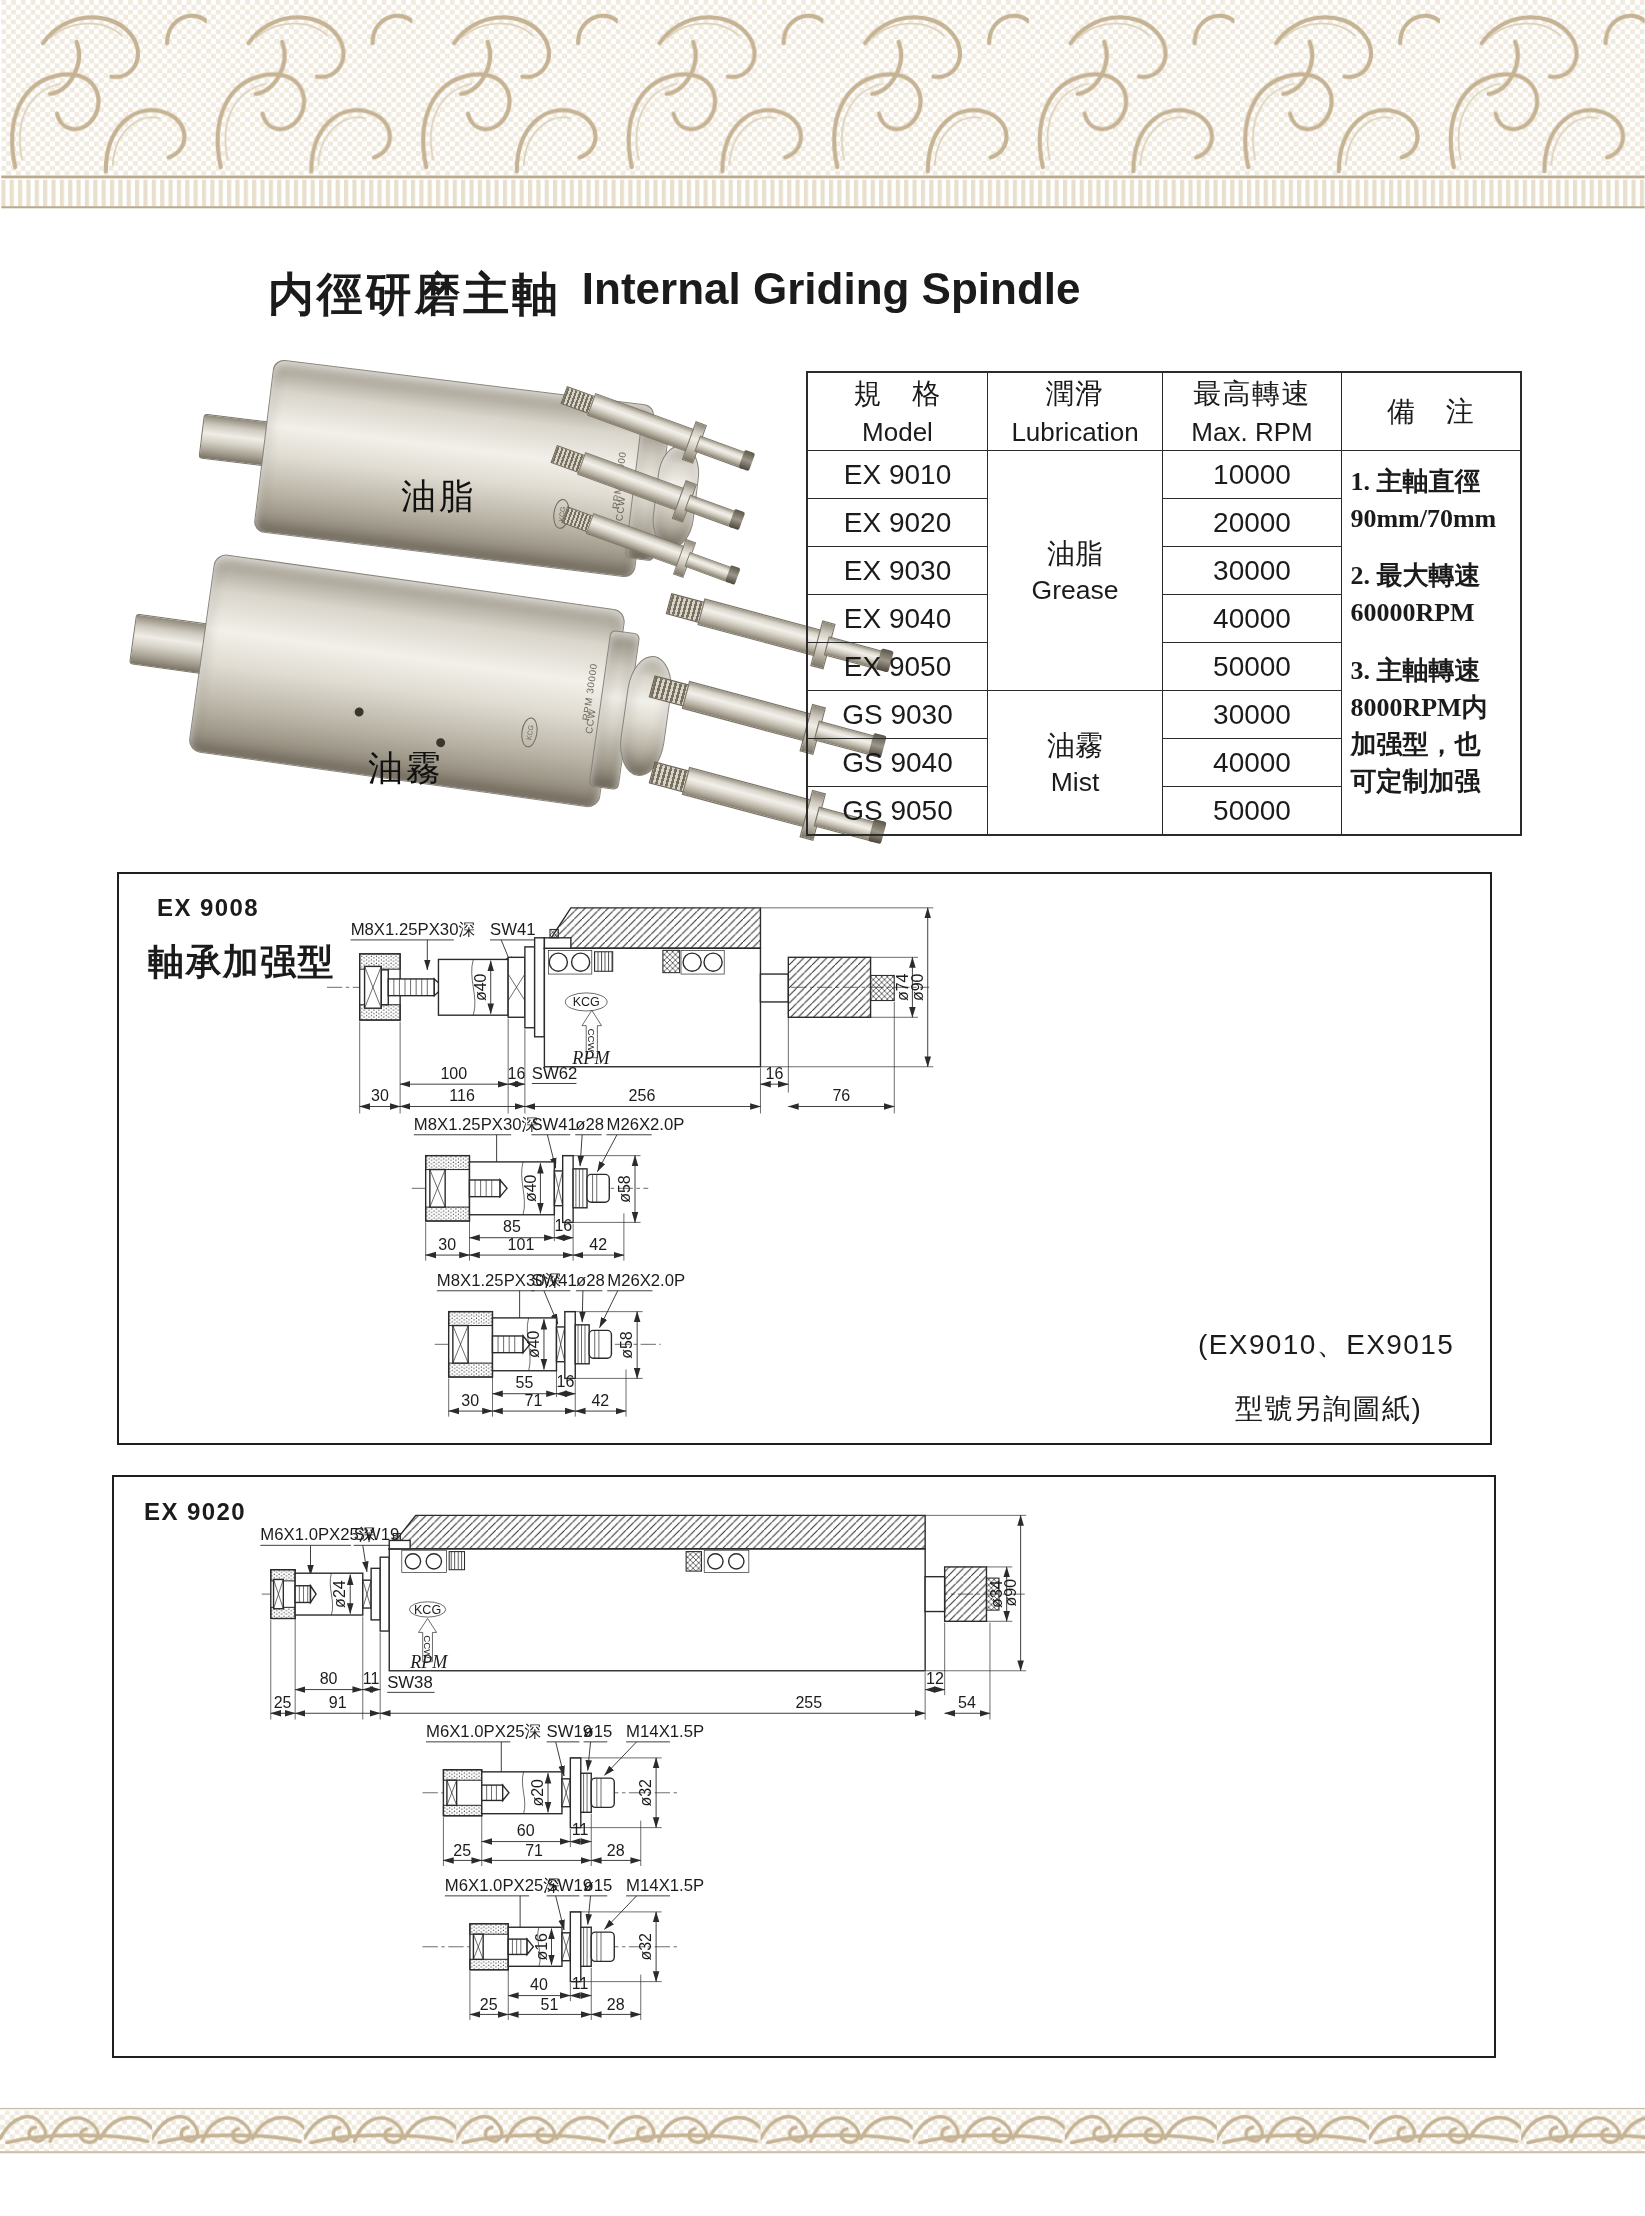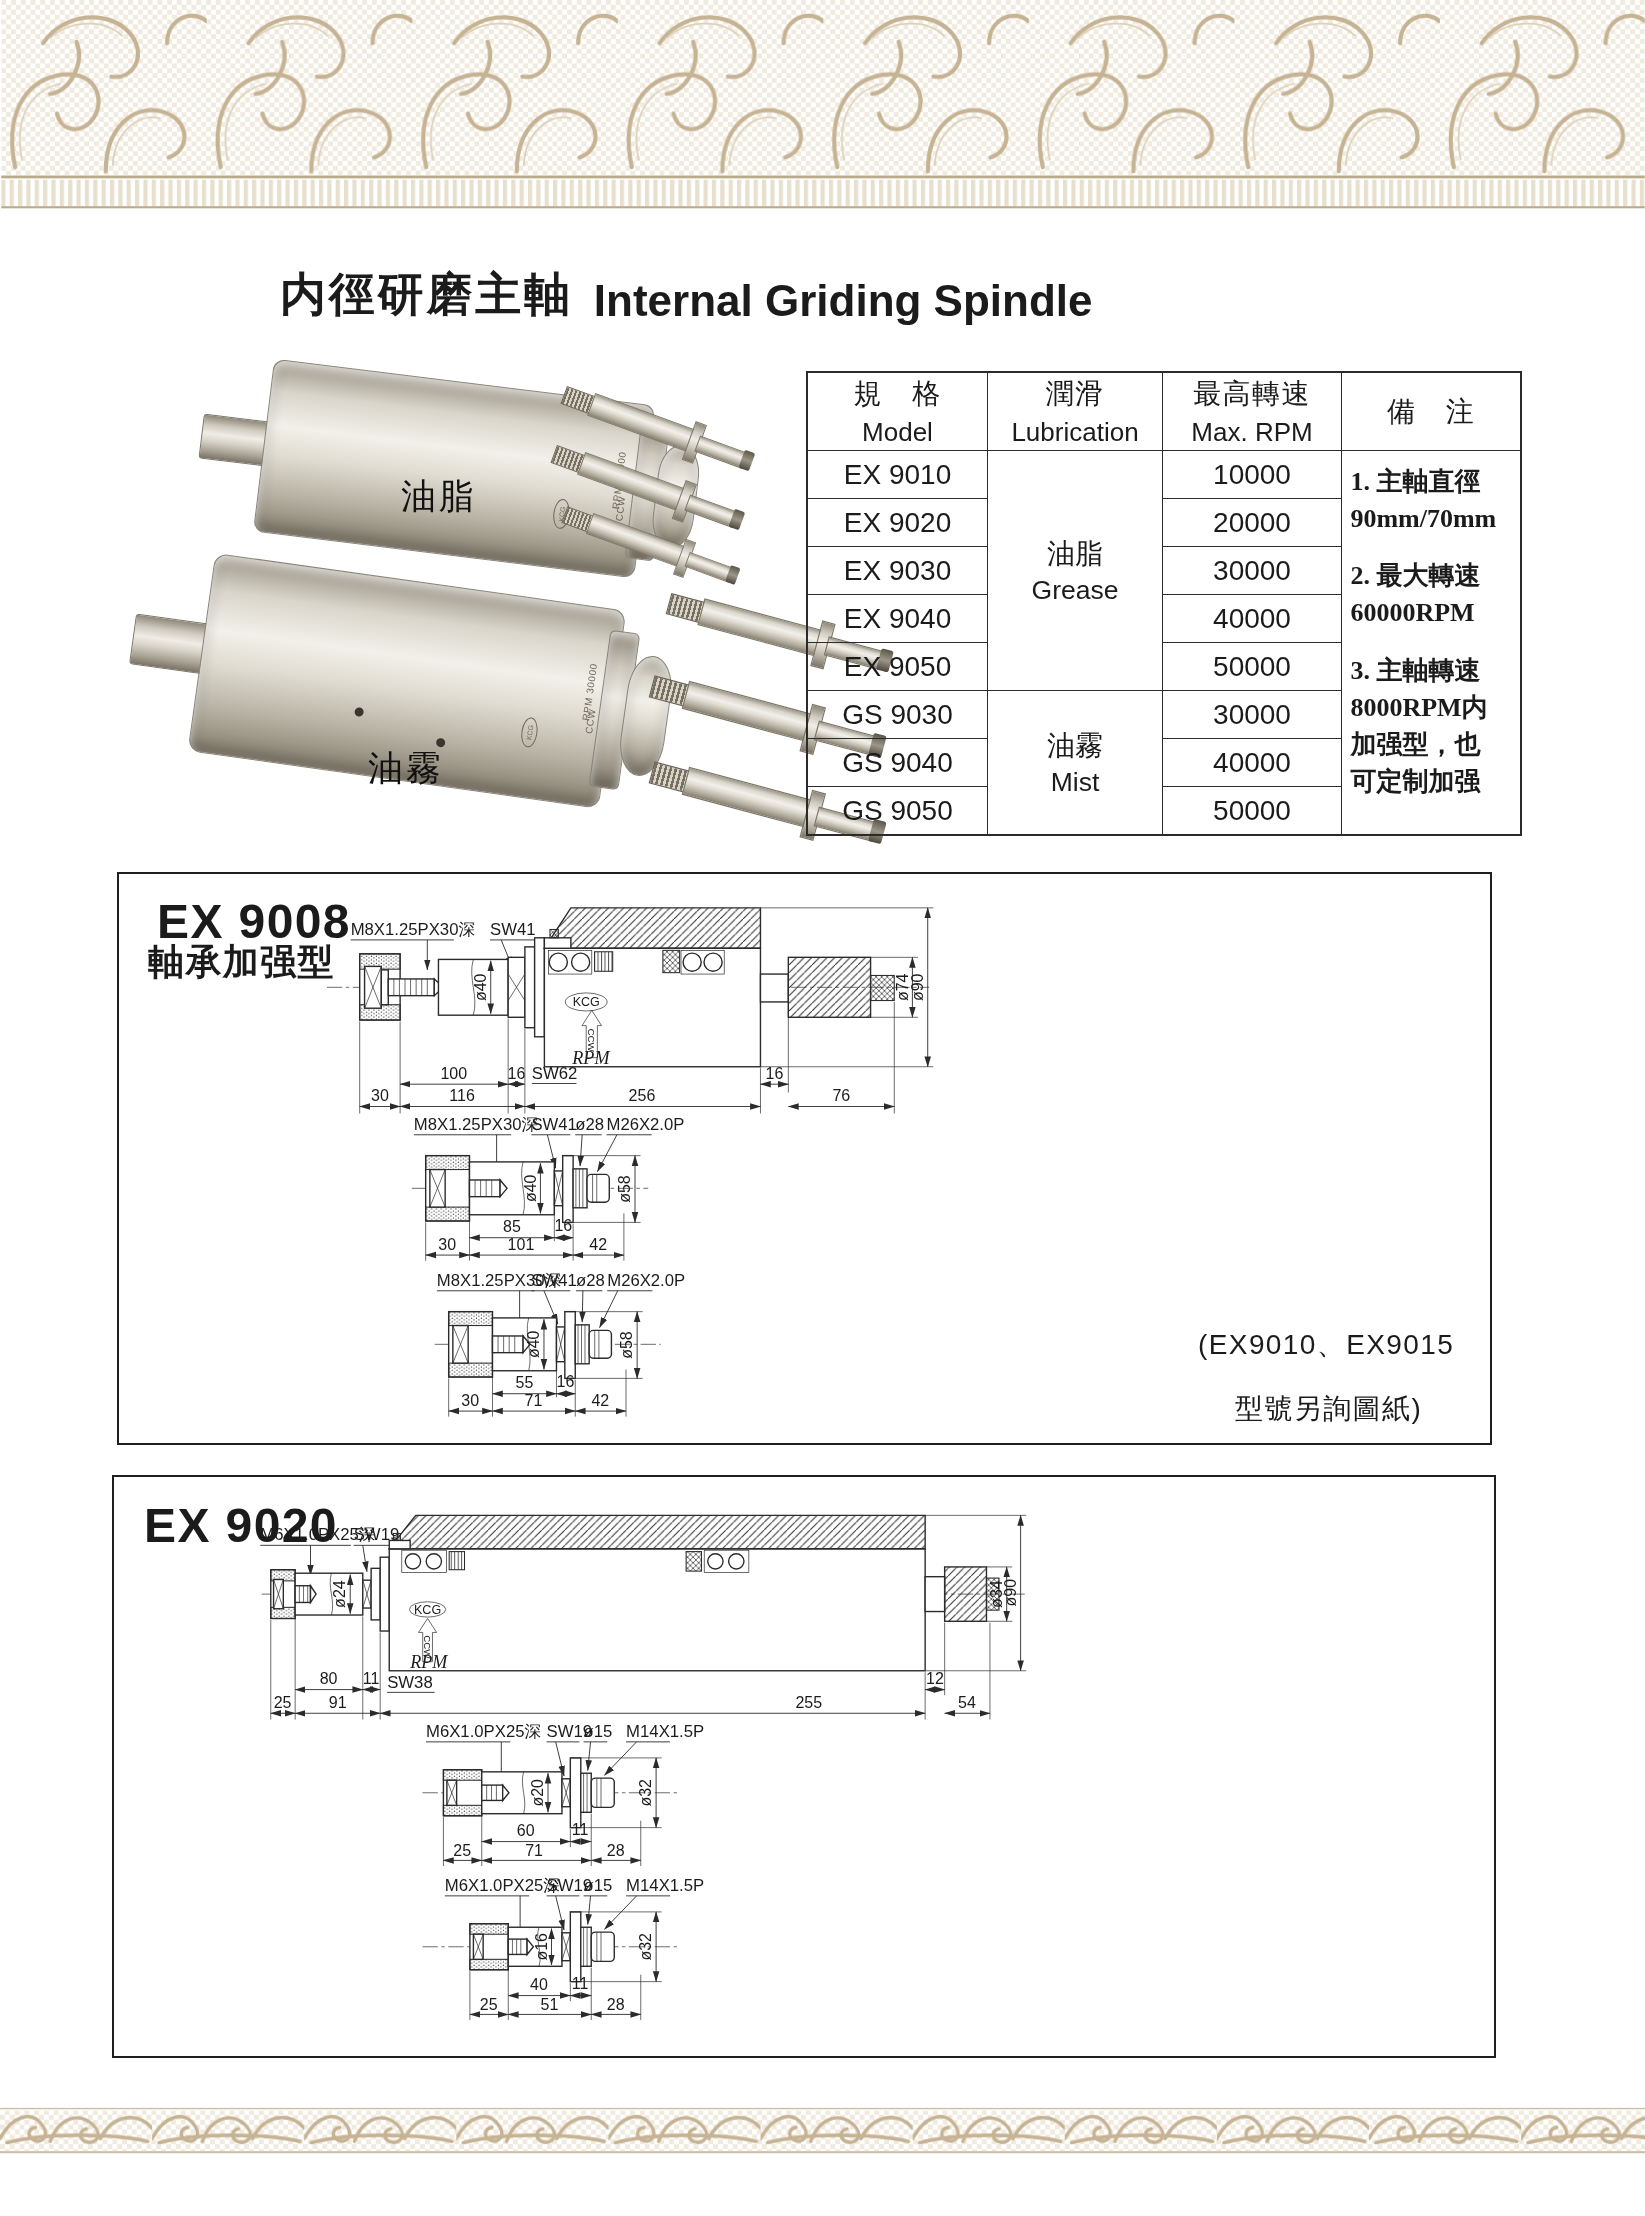--- a/index.html
+++ b/index.html
@@ -5,21 +5,21 @@
   html,body{margin:0;padding:0;background:#ffffff;}
   #page{position:relative;width:1646px;height:2216px;background:#ffffff;overflow:hidden;
         font-family:"Liberation Sans",sans-serif;color:#1b1b1b;}
   .abs{position:absolute;}
 
   
   #top-border{left:0;top:0;}
   #bottom-border{left:0;top:2105px;}
 
   
-  #page-title{left:280px;top:264px;display:flex;align-items:flex-end;gap:21px;white-space:nowrap;}
+  #page-title{left:268px;top:264px;display:flex;align-items:flex-start;gap:21px;white-space:nowrap;}
   #page-title .zh{font-size:46px;font-weight:bold;letter-spacing:2.8px;}
   #page-title .en{font-size:44px;font-weight:bold;letter-spacing:0px;}
 
   
   .spindle-wrap{position:absolute;}
   .metal{background:linear-gradient(180deg,#9c9688 0%,#d9d5cb 18%,#f2f0ea 38%,#e0dcd2 55%,#b7b1a3 78%,#867f70 100%);}
   .metal2{background:linear-gradient(180deg,#8e887a 0%,#cfcabf 22%,#efede6 42%,#d6d2c7 60%,#a8a294 82%,#7b7466 100%);}
   .spindle-body{position:absolute;border:0.7px solid #8a8478;box-shadow:inset 0 4.2px 9.8px rgba(255,255,255,.7), inset 0 -7px 12.6px rgba(60,55,45,.35);}
   .spindle-shaft{position:absolute;border:0.7px solid #7d7769;}
   .photo-label{position:absolute;font-size:35px;color:#111;letter-spacing:2.8px;}
@@ -48,21 +48,21 @@
   .lube-zh{font-size:28px;}
   .lube-en{font-size:26.5px;margin-top:2.8px;}
   .cell-remarks{font-family:"Liberation Serif",serif;font-size:26px;text-align:left !important;
                 vertical-align:top !important;padding:12.6px 5.6px 0 8.4px !important;line-height:1.42;}
   .remark-item{margin:0 0 21px 0;white-space:pre-line;font-weight:bold;}
 
   
   .draw-box{position:absolute;border:2.8px solid #1f1f1f;background:#fff;}
   #box-ex9008{left:117px;top:872px;width:1371px;height:569px;}
   #box-ex9020{left:112px;top:1475px;width:1380px;height:579px;}
-  .box-title{position:absolute;font-size:48px;font-weight:bold;letter-spacing:1.4px;}
+  .box-title{position:absolute;font-size:24px;font-weight:bold;letter-spacing:1.4px;}
   .box-subtitle{position:absolute;font-size:36px;font-weight:bold;letter-spacing:1.4px;}
   .note-line{position:absolute;font-size:28px;letter-spacing:1.4px;}
 
   
   svg.draw{position:absolute;overflow:visible;}
   .ol{fill:#ffffff;stroke:#2b2b2b;stroke-width:2;}
   .olh{fill:url(#hatch);stroke:#2b2b2b;stroke-width:2;}
   .olk{fill:url(#knurl);stroke:#2b2b2b;stroke-width:1.5;}
   .olc{fill:url(#xh);stroke:#2b2b2b;stroke-width:1.5;}
   .olv{fill:url(#vh);stroke:#2b2b2b;stroke-width:1.5;}

